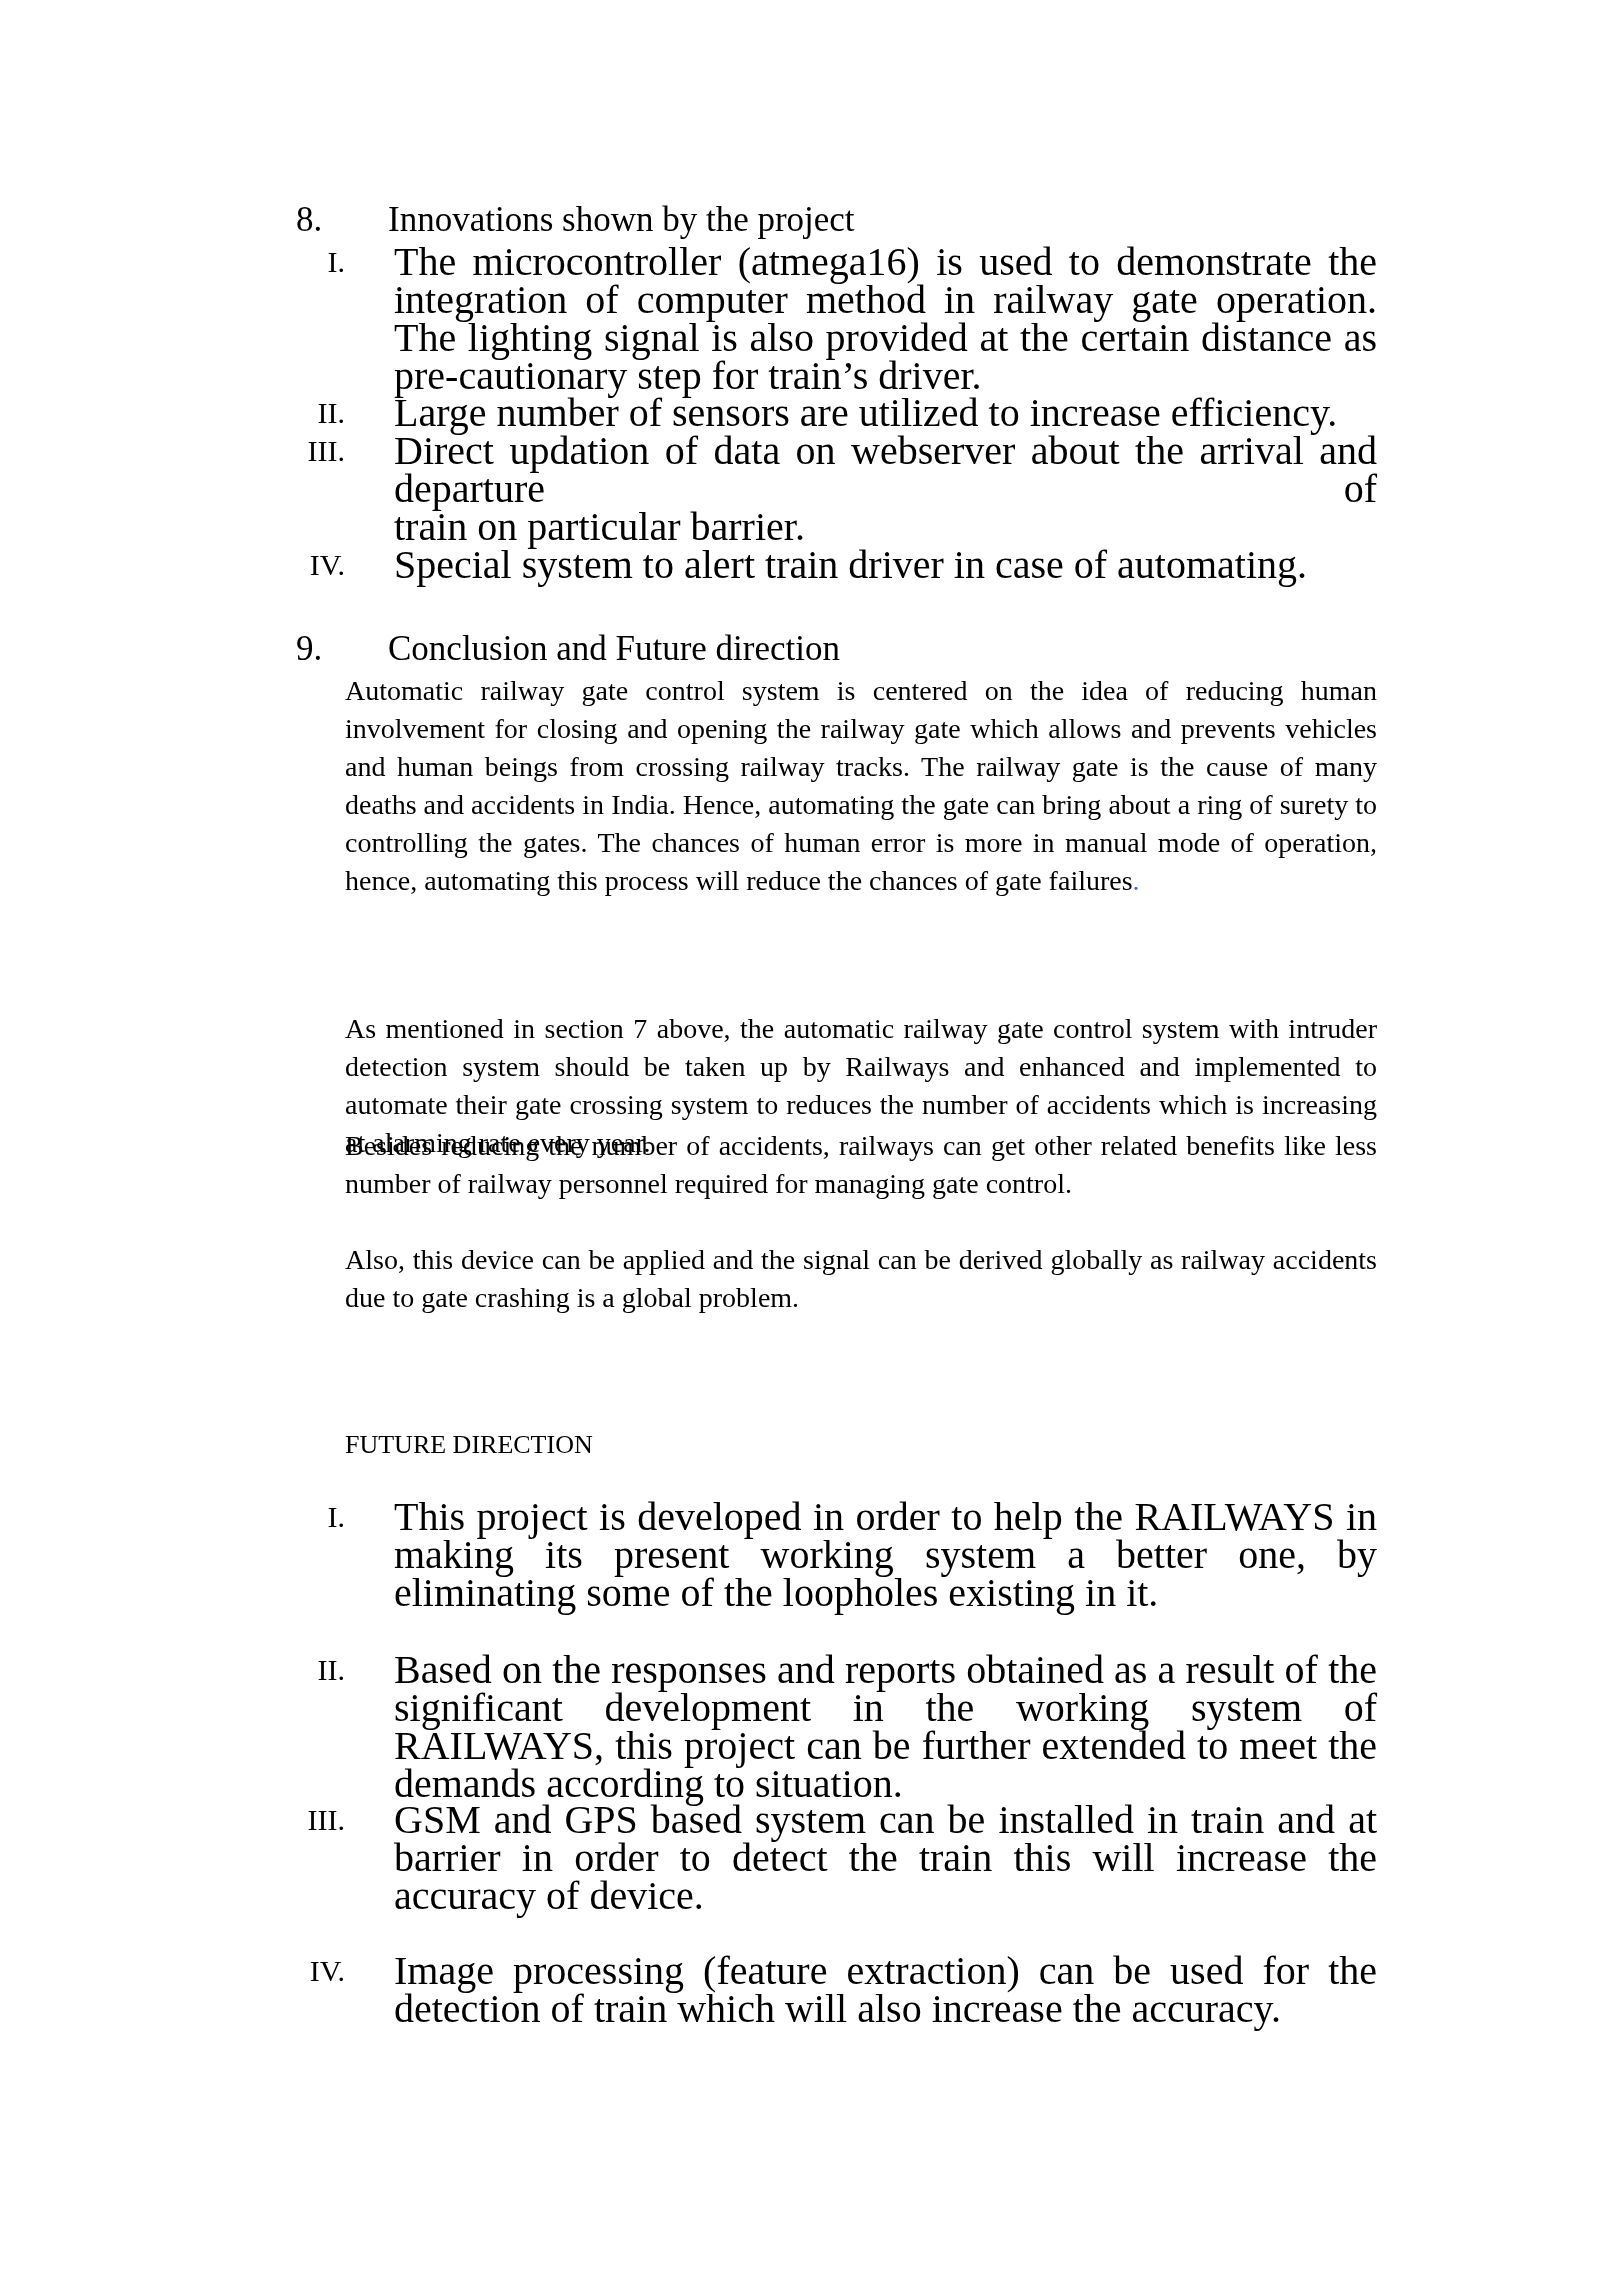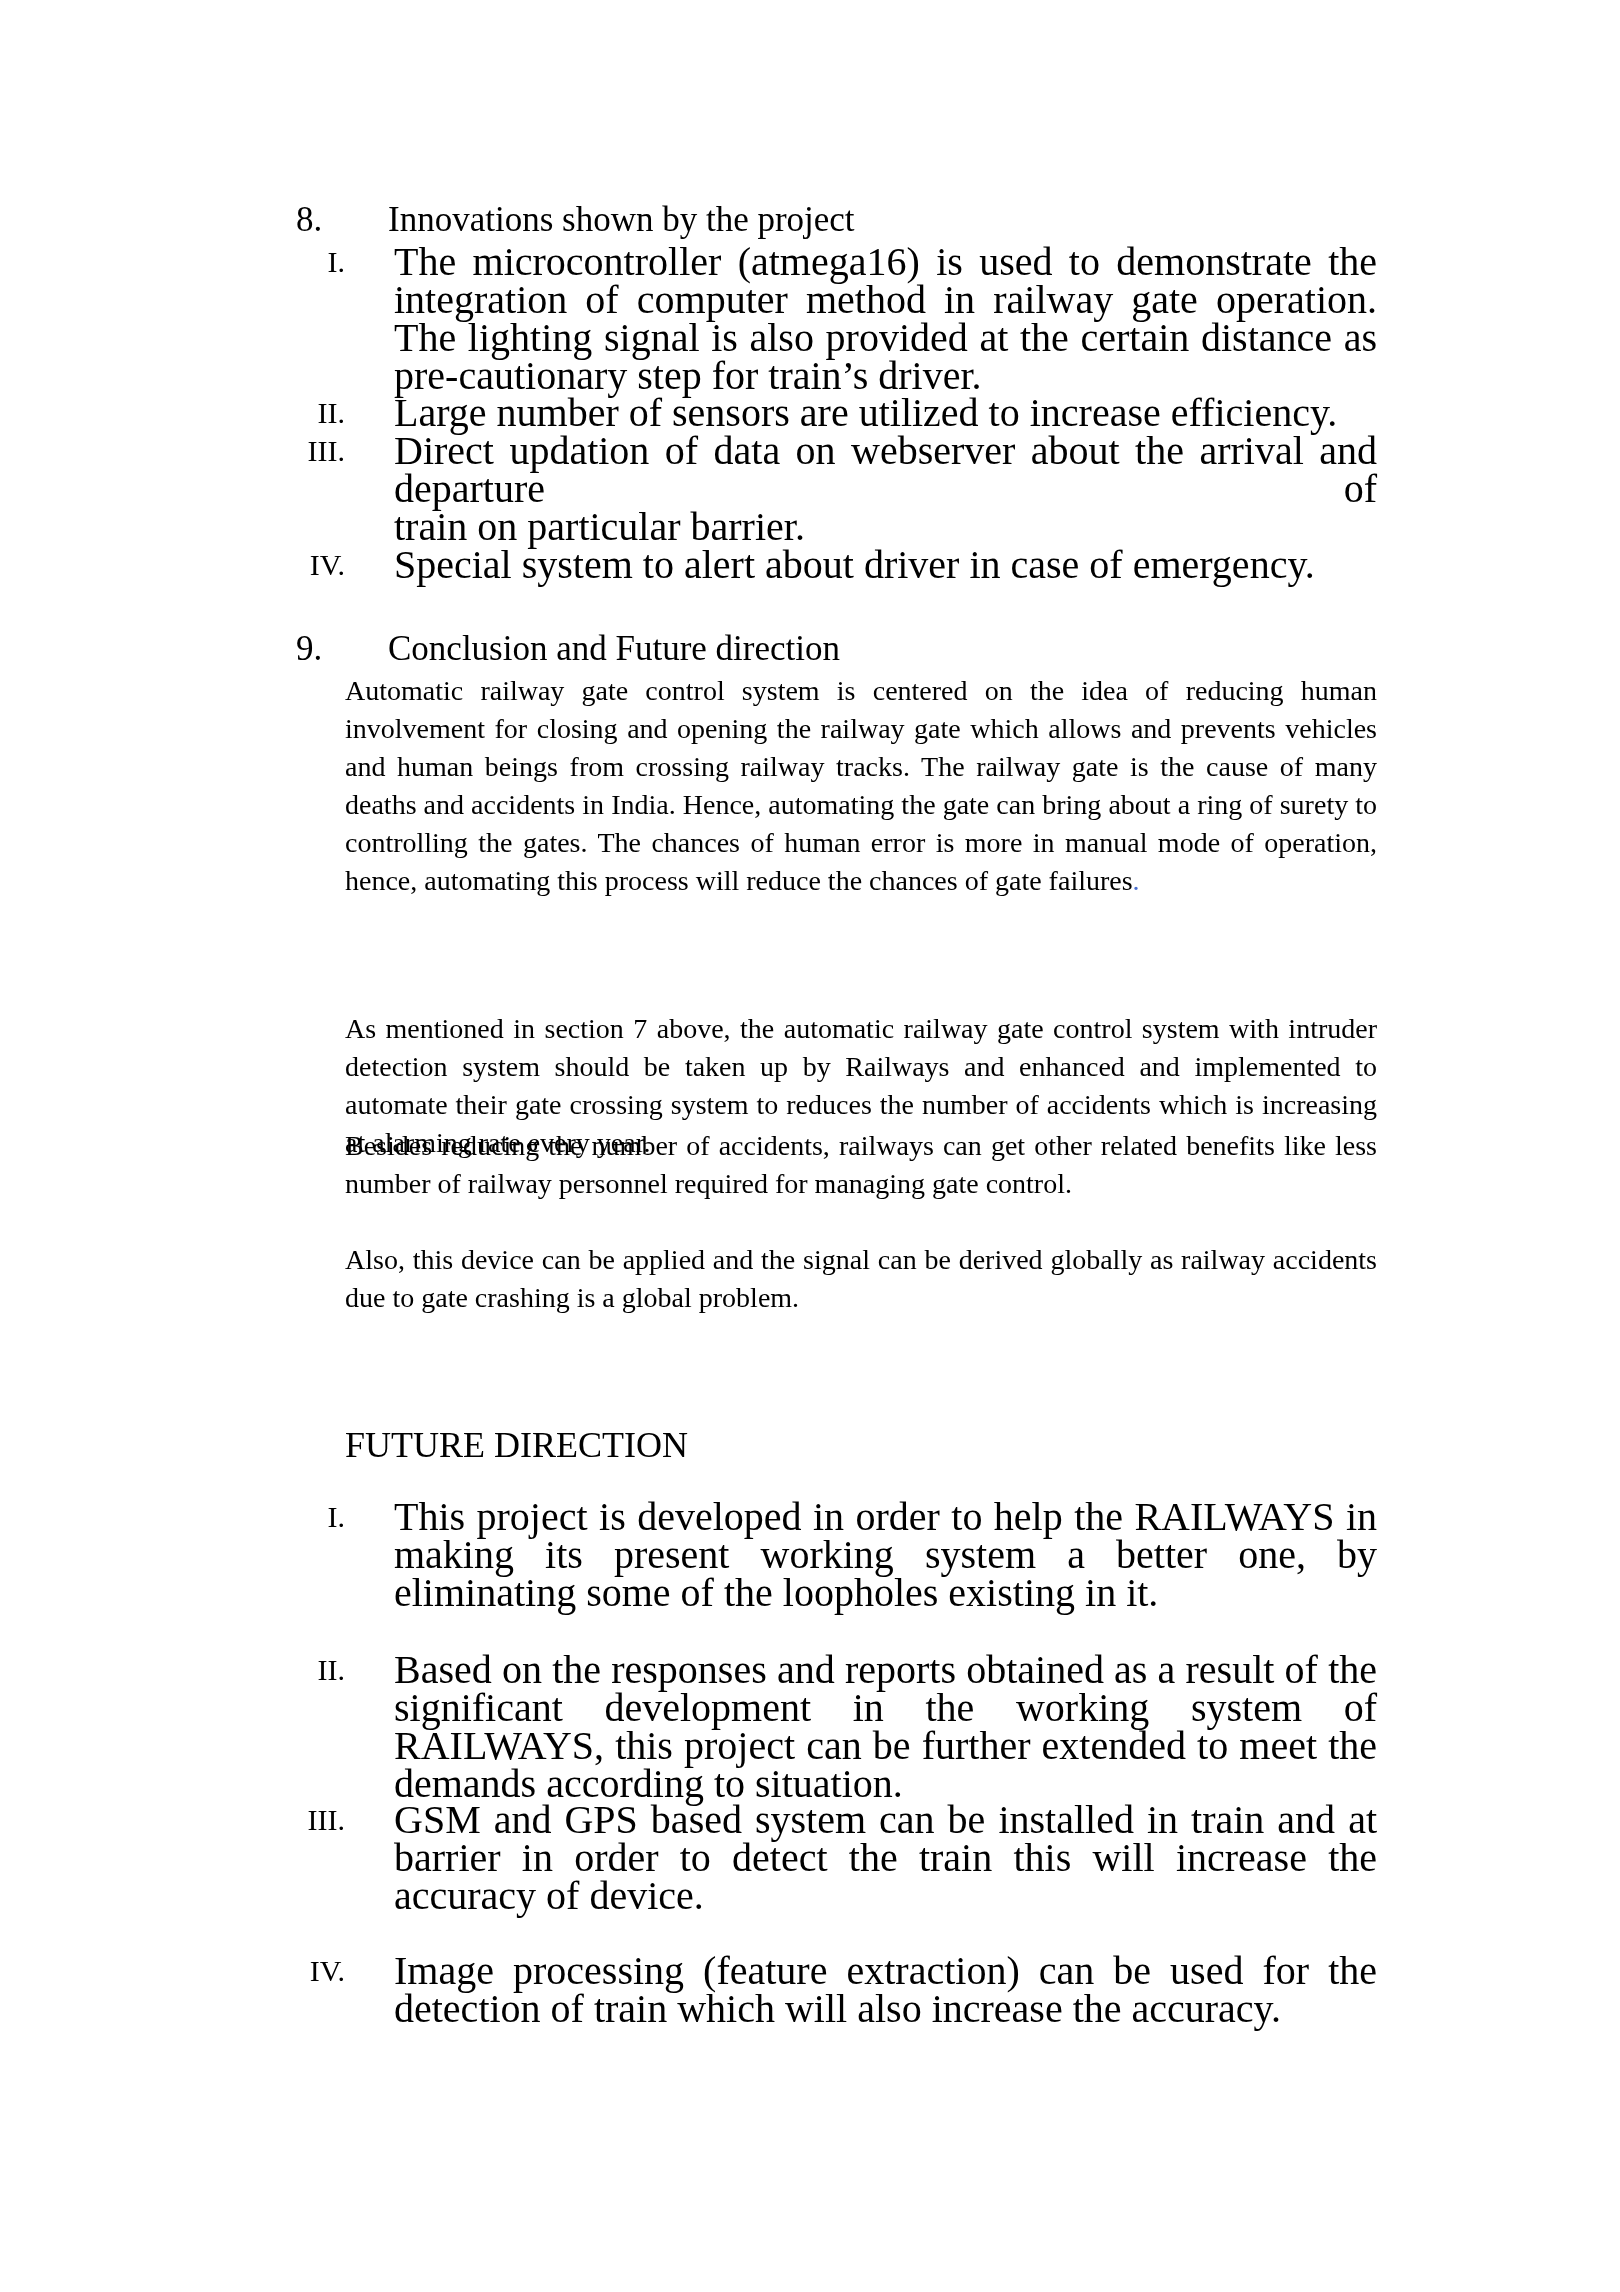--- a/index.html
+++ b/index.html
@@ -5,21 +5,21 @@
   html, body { margin:0; padding:0; background:#ffffff; }
   body { width:1620px; height:2293px; position:relative; overflow:hidden;
          font-family:"Liberation Serif", "DejaVu Serif", serif; color:#000; }
   .heading { position:absolute; font-size:35px; line-height:43px; white-space:nowrap; }
   .heading .num { position:absolute; left:296px; }
   .heading .txt { position:absolute; left:345px;margin-left:43px; }
   .item { position:absolute; left:0; width:1620px; }
   .item .rn { position:absolute; left:284px; width:61px; text-align:right; font-size:30px; line-height:38px; }
   .item .body { position:absolute; left:394px; width:983px; font-size:40px; line-height:38px; text-align:justify; }
   .para { position:absolute; left:345px; width:1032px; font-size:28px; line-height:38px; text-align:justify; }
-  .plain { position:absolute; left:345px; font-size:36px; line-height:38px; white-space:nowrap; }
+  .plain { position:absolute; left:345px; font-size:26px; line-height:38px; white-space:nowrap; }
   .blue { color:#4a6fd0; }
 </style>
 </head>
 <body>
 
 <div class="heading" style="top:198px; left:0; width:1620px;">
   <span class="num">8.</span>
   <span class="txt">Innovations shown by the project</span>
 </div>
 
@@ -36,21 +36,21 @@
 <div class="item" style="top:432px;">
   <span class="rn">III.</span>
   <div class="body" style="text-align-last:justify;">Direct updation of data on webserver about the arrival and departure of</div>
 </div>
 <div class="item" style="top:508px;">
   <div class="body">train on particular barrier.</div>
 </div>
 
 <div class="item" style="top:546px;">
   <span class="rn">IV.</span>
-  <div class="body">Special system to alert about driver in case of emergency.</div>
+  <div class="body">Special system to alert train driver in case of automating.</div>
 </div>
 
 <div class="heading" style="top:627px; left:0; width:1620px;">
   <span class="num">9.</span>
   <span class="txt">Conclusion and Future direction</span>
 </div>
 
 <div class="para" style="top:672px;"><span>Automatic railway gate control system is centered on the idea of reducing human involvement for closing and opening the railway gate which allows and prevents vehicles and human beings from crossing railway tracks. The railway gate is the cause of many deaths and accidents in India. Hence, automating the gate can bring about a ring of surety to controlling the gates. The chances of human error is more in manual mode of operation, hence, automating this process will reduce the chances of gate failures</span><span class="blue">.</span></div>
 
 <div class="para" style="top:976px;margin-top:34px;">As mentioned in section 7 above, the automatic railway gate control system with intruder detection system should be taken up by Railways and enhanced and implemented to automate their gate crossing system to reduces the number of accidents which is increasing at alarming rate every year.</div>

